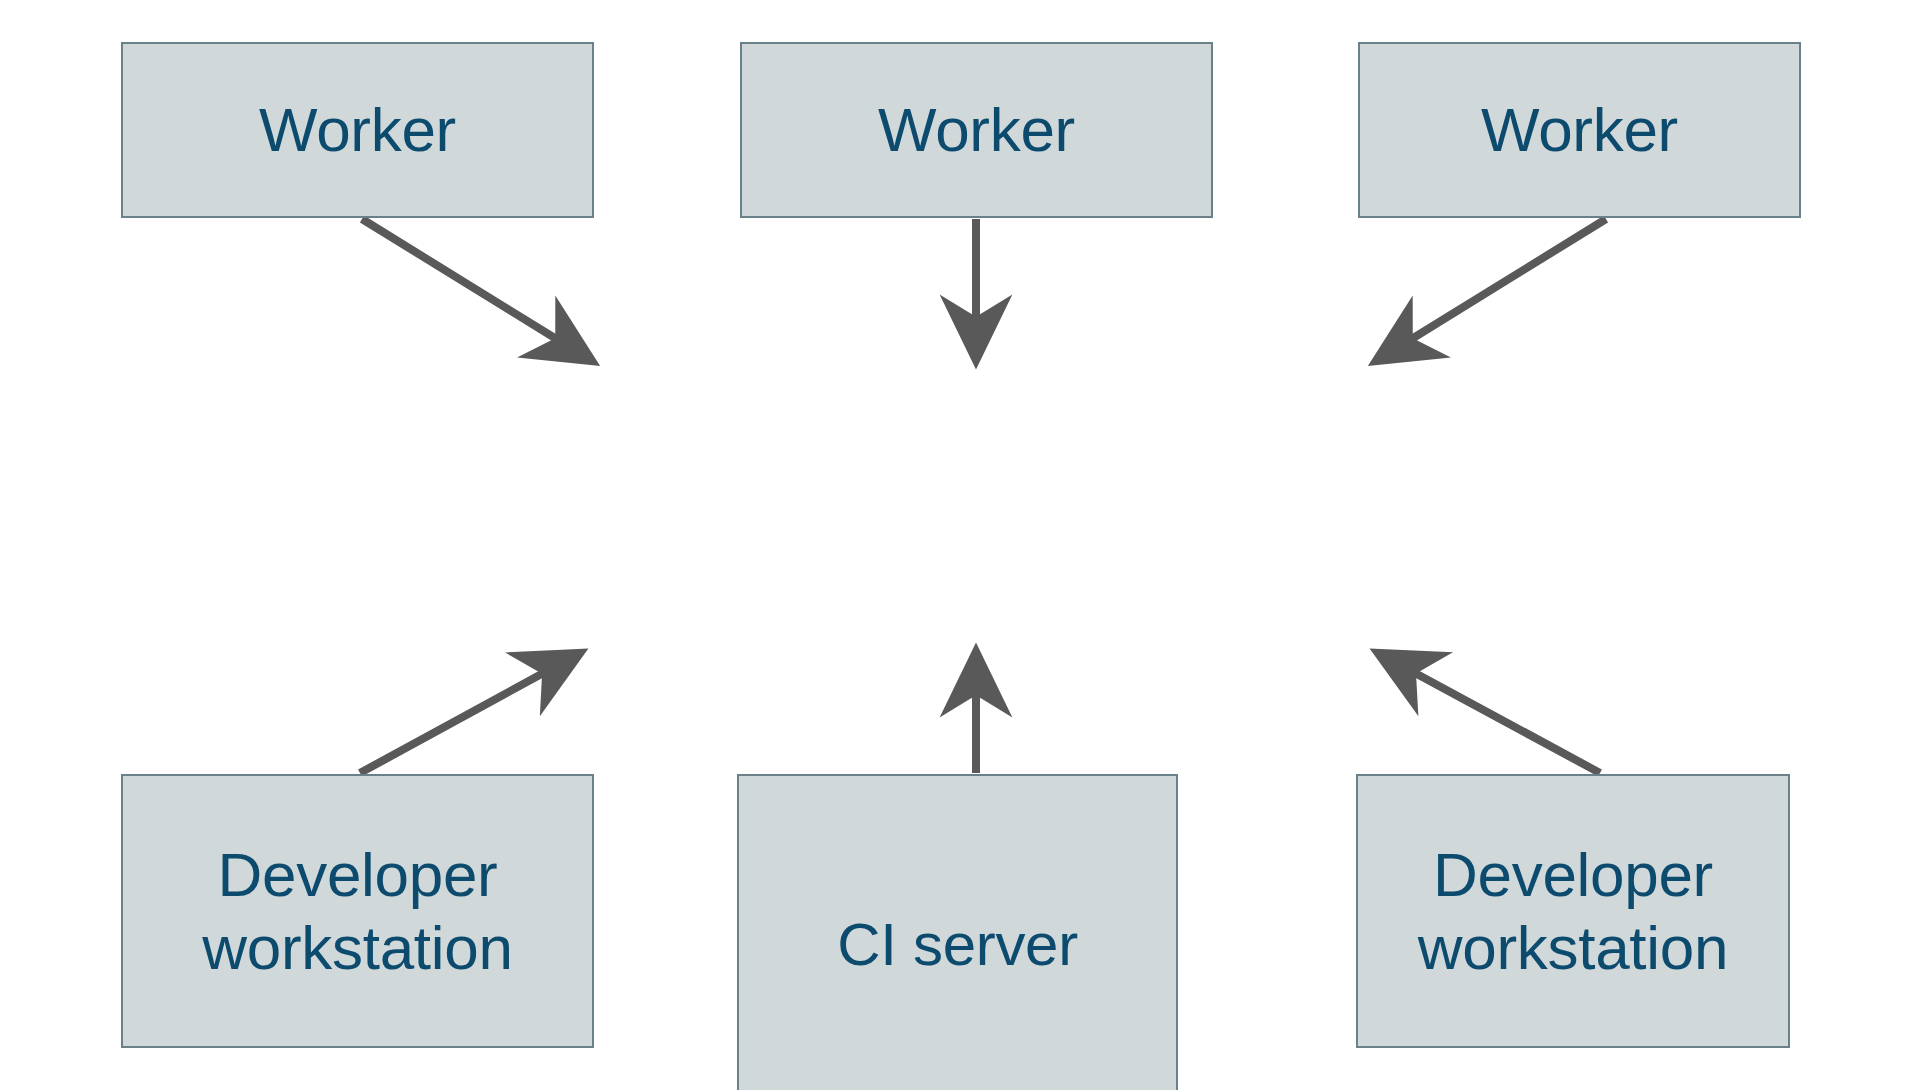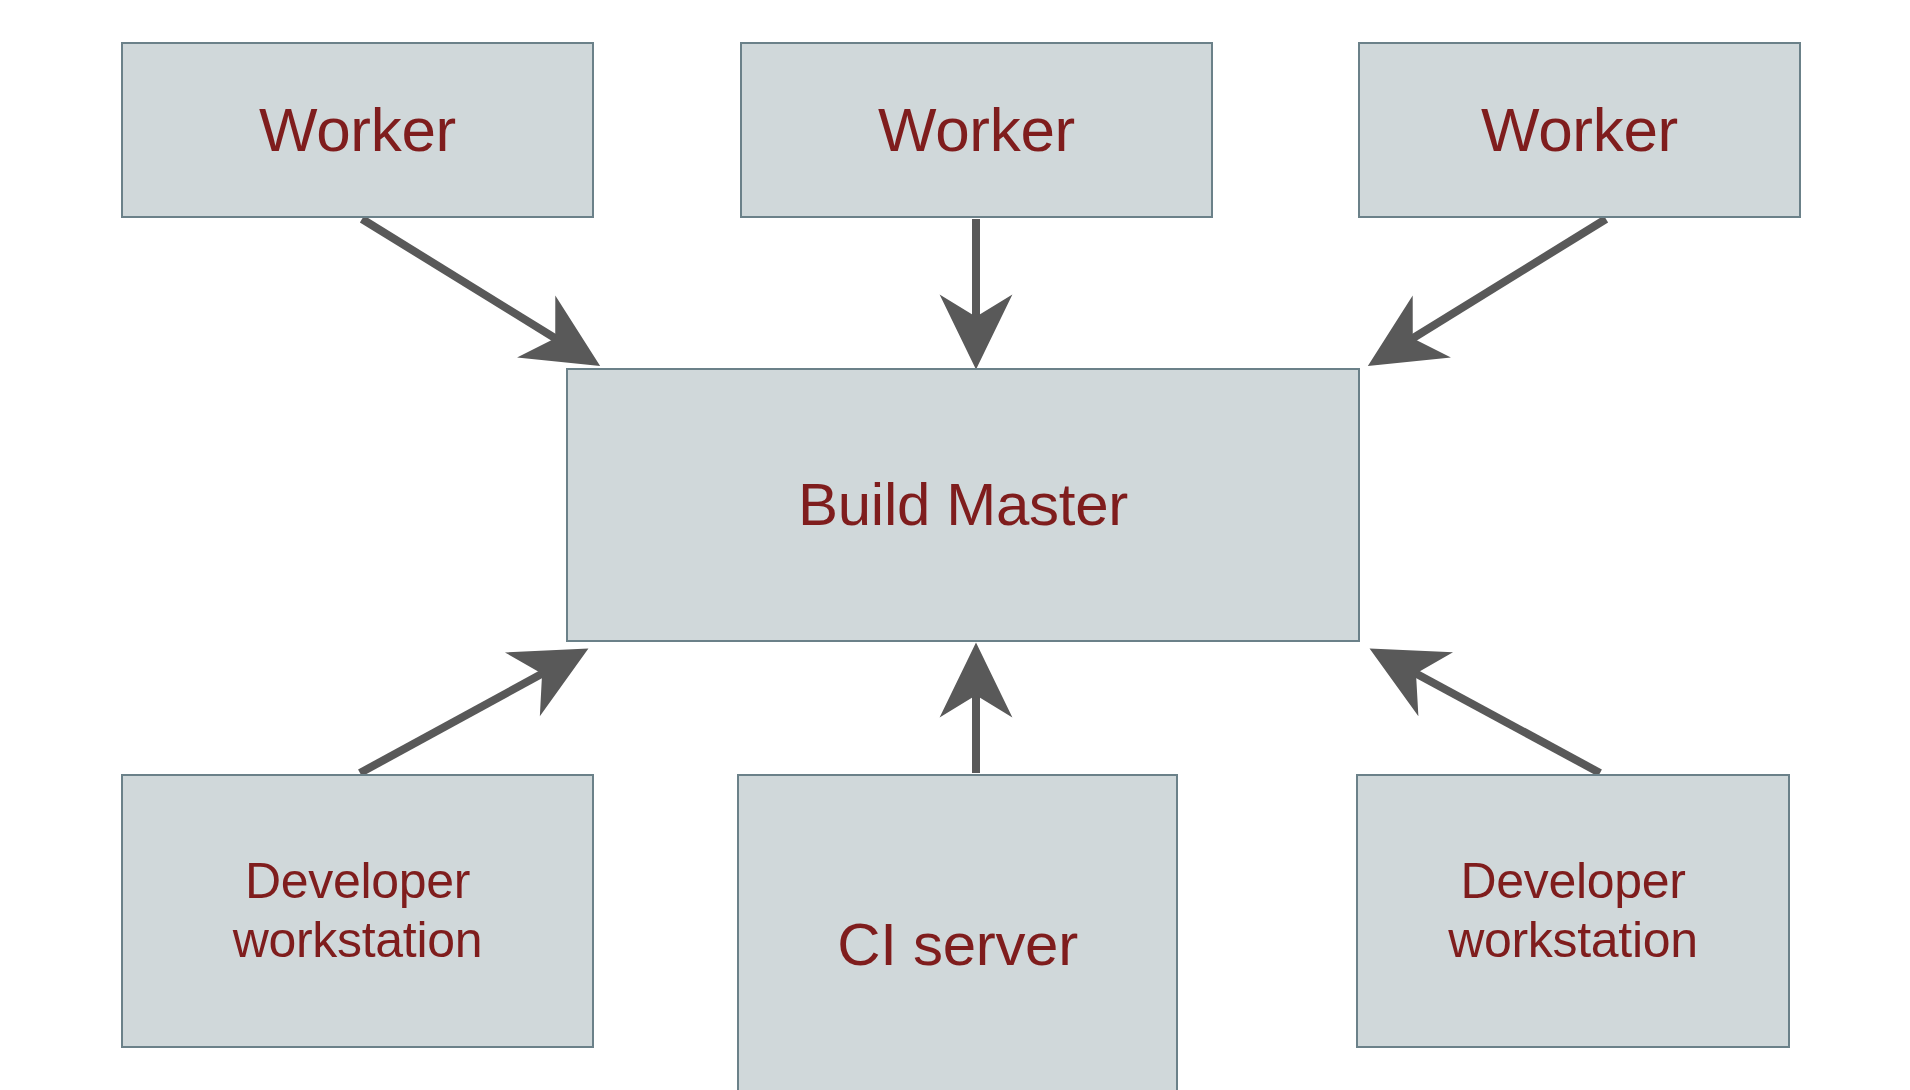--- a/index.html
+++ b/index.html
@@ -28,35 +28,35 @@
   }
   .node {
     position: absolute;
     box-sizing: border-box;
     background: #d0d8da;
     border: 2px solid #6b8189;
     display: flex;
     align-items: center;
     justify-content: center;
     text-align: center;
-    color: #7f1d1d;
+    color: #0c4a6e;
     font-family: "Liberation Sans", sans-serif;
     font-weight: 400;
     line-height: 1.18;
     letter-spacing: -0.3px;
     white-space: pre-line;
   }
   .node-label {
     display: block;
     padding: 0 6px;
     white-space: pre-line;
   }
   .node-worker { font-size: 62px; }
   .node-master { font-size: 60px; }
-  .node-dev    { font-size: 50px; align-items: center; }
+  .node-dev    { font-size: 62px; align-items: center; }
   .node-ci     { font-size: 60px; }
 </style>
 </head>
 <body>
 
 <div id="canvas">
 
   <svg id="arrow-layer" viewBox="0 0 1910 1090" width="1910" height="1090" aria-hidden="true">
     <defs>
       <marker id="barb" markerWidth="10" markerHeight="10" refX="8.4" refY="5" orient="auto-start-reverse" markerUnits="strokeWidth">
@@ -82,23 +82,20 @@
   </div>
 
   <div class="node node-worker" style="left:740px; top:42px; width:473px; height:176px;">
     <span class="node-label">Worker</span>
   </div>
 
   <div class="node node-worker" style="left:1358px; top:42px; width:443px; height:176px;">
     <span class="node-label">Worker</span>
   </div>
 
-  <div class="node node-master" style="left:566px; top:368px; width:794px; height:274px;">
-    <span class="node-label">Build Master</span>
-  </div>
 
   <div class="node node-dev" style="left:121px; top:774px; width:473px; height:274px;">
     <span class="node-label">Developer
 workstation</span>
   </div>
 
   <div class="node node-ci" style="left:737px; top:774px; width:441px; height:342px;">
     <span class="node-label">CI server</span>
   </div>
 

